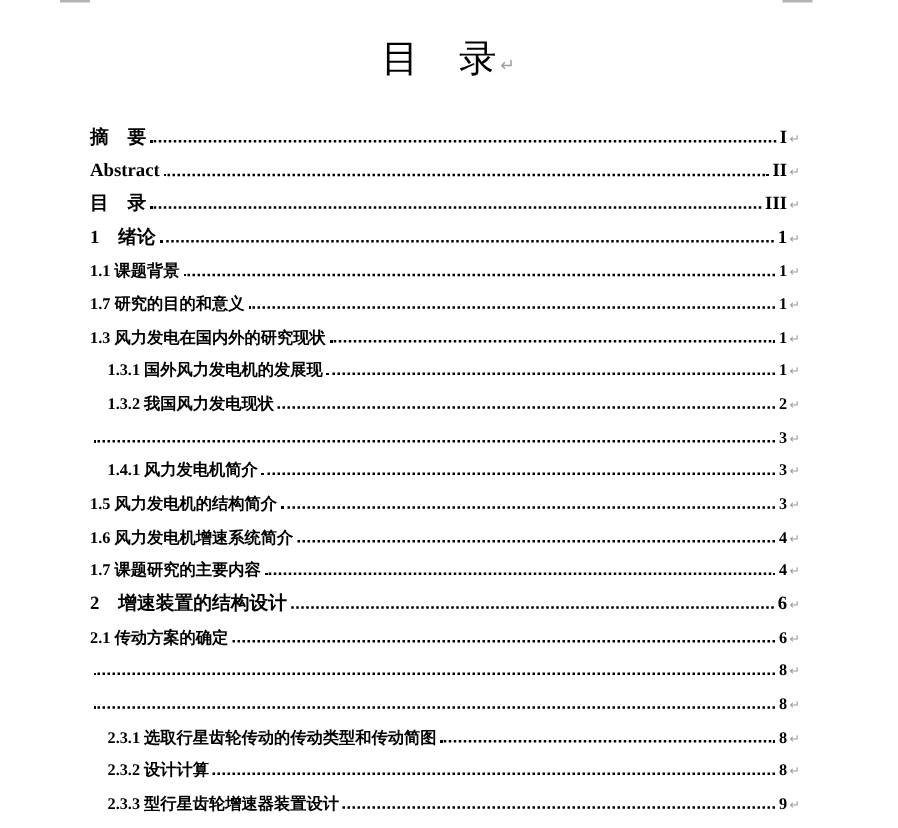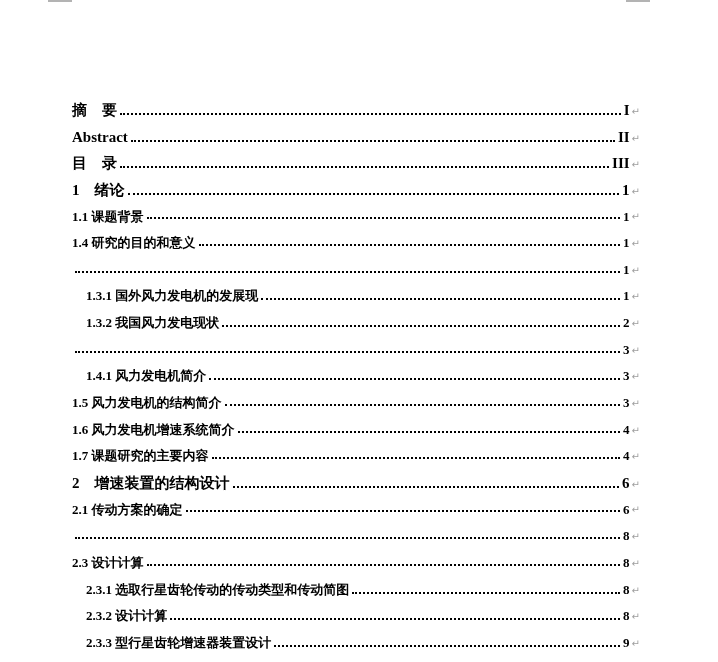--- a/index.html
+++ b/index.html
@@ -50,31 +50,32 @@
   .toc-row .label { white-space: pre; line-height: 26.65px; }
   .toc-row .leader {
     flex: 1 1 auto;
     min-width: 12px;
     height: 3px;
     border-bottom: 2px dotted #000000;
     margin: 0 3px;
   }
   .toc-row .pagenum { line-height: 26.65px; }
   .lvl1 { font-size: 15px; text-align: center; }
-  .lvl2 { font-size: 13px; align-items: center; }
+  .lvl2 { font-size: 13px; }
   .lvl3 { font-size: 13px; padding-left: 14px; }
 </style>
 </head>
 <body>
 
 <div class="page">
 
   <div class="corner-mark left"></div>
   <div class="corner-mark right"></div>
 
+  <h1 class="doc-title"><span>目　录</span><span class="pilcrow">↵</span></h1>
 
   <div class="toc" id="toc">
       <div class="toc-row lvl1">
       <span class="label">摘　要</span>
       <span class="leader"></span>
       <span class="pagenum">I</span>
       <span class="pilcrow">↵</span>
     </div>
       <div class="toc-row lvl1">
       <span class="label">Abstract</span>
@@ -94,26 +95,27 @@
       <span class="pagenum">1</span>
       <span class="pilcrow">↵</span>
     </div>
       <div class="toc-row lvl2">
       <span class="label">1.1 课题背景</span>
       <span class="leader"></span>
       <span class="pagenum">1</span>
       <span class="pilcrow">↵</span>
     </div>
       <div class="toc-row lvl2">
-      <span class="label">1.4 研究的目的和意义</span>
-      <span class="leader"></span>
-      <span class="pagenum">1</span>
-      <span class="pilcrow">↵</span>
-    </div>
-      <div class="toc-row lvl2">
+      <span class="label">1.7 研究的目的和意义</span>
+      <span class="leader"></span>
+      <span class="pagenum">1</span>
+      <span class="pilcrow">↵</span>
+    </div>
+      <div class="toc-row lvl2">
+      <span class="label">1.3 风力发电在国内外的研究现状</span>
       <span class="leader"></span>
       <span class="pagenum">1</span>
       <span class="pilcrow">↵</span>
     </div>
       <div class="toc-row lvl3">
       <span class="label">1.3.1 国外风力发电机的发展现</span>
       <span class="leader"></span>
       <span class="pagenum">1</span>
       <span class="pilcrow">↵</span>
     </div>
@@ -163,21 +165,20 @@
       <span class="leader"></span>
       <span class="pagenum">6</span>
       <span class="pilcrow">↵</span>
     </div>
       <div class="toc-row lvl2">
       <span class="leader"></span>
       <span class="pagenum">8</span>
       <span class="pilcrow">↵</span>
     </div>
       <div class="toc-row lvl2">
-      <span class="label">2.3 设计计算</span>
       <span class="leader"></span>
       <span class="pagenum">8</span>
       <span class="pilcrow">↵</span>
     </div>
       <div class="toc-row lvl3">
       <span class="label">2.3.1 选取行星齿轮传动的传动类型和传动简图</span>
       <span class="leader"></span>
       <span class="pagenum">8</span>
       <span class="pilcrow">↵</span>
     </div>

